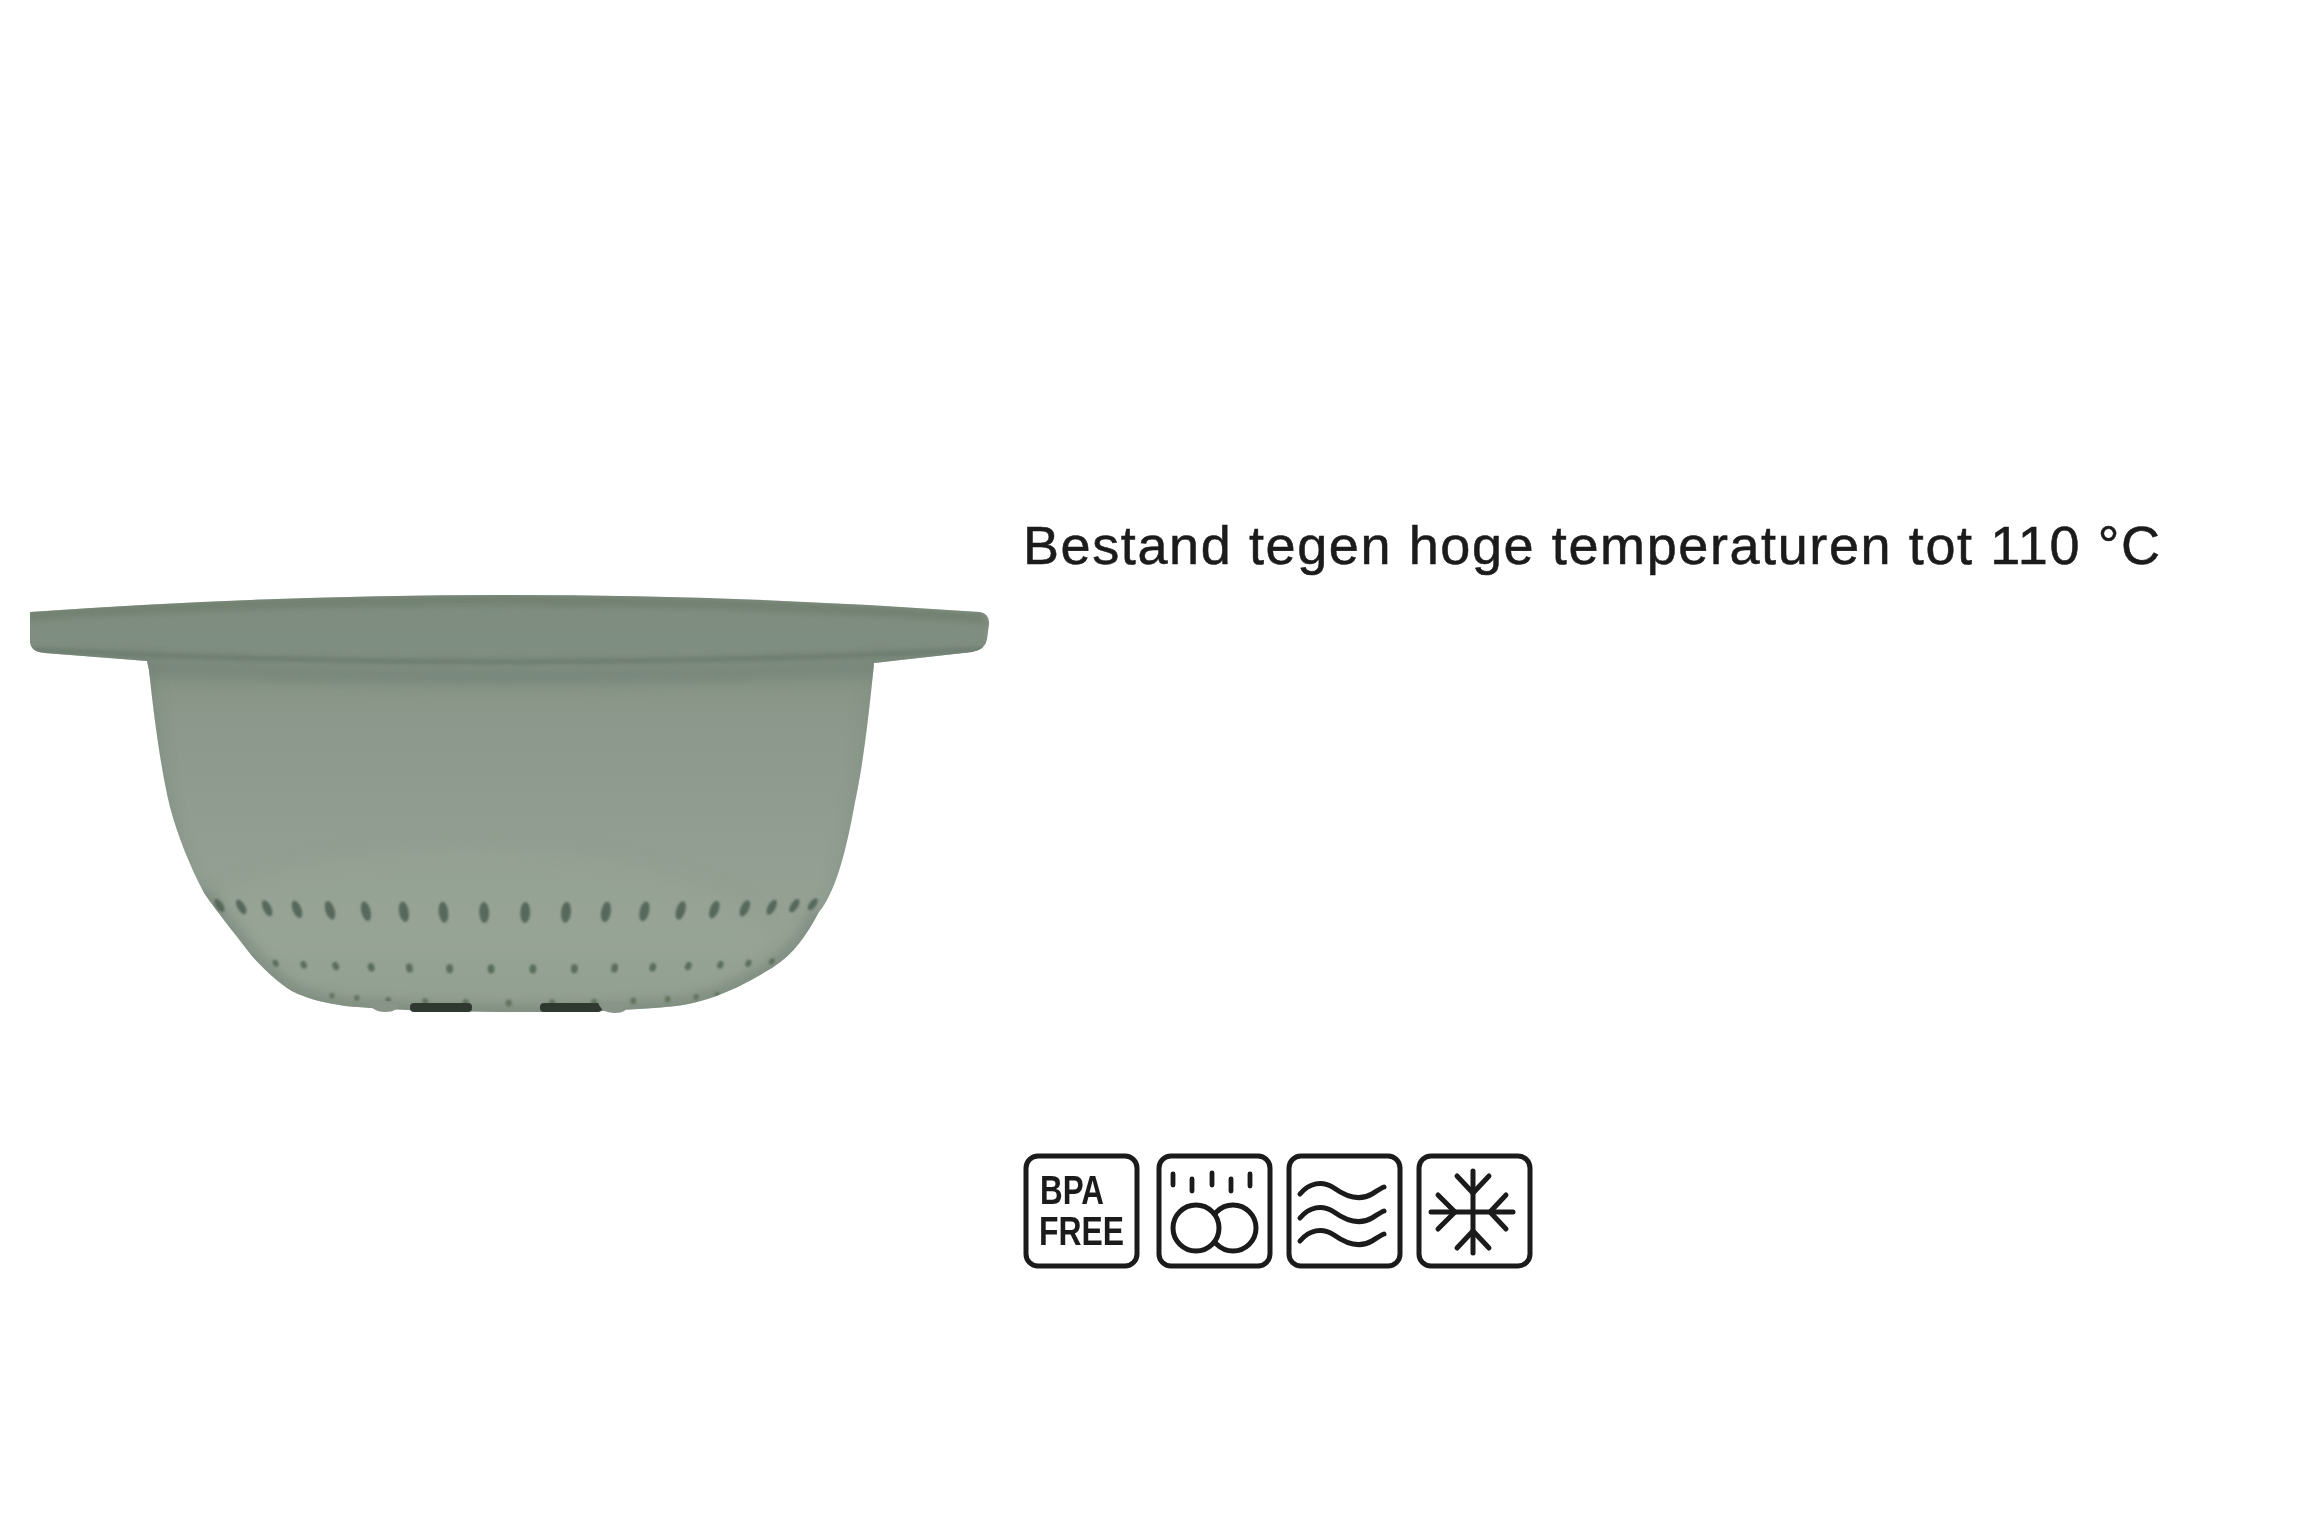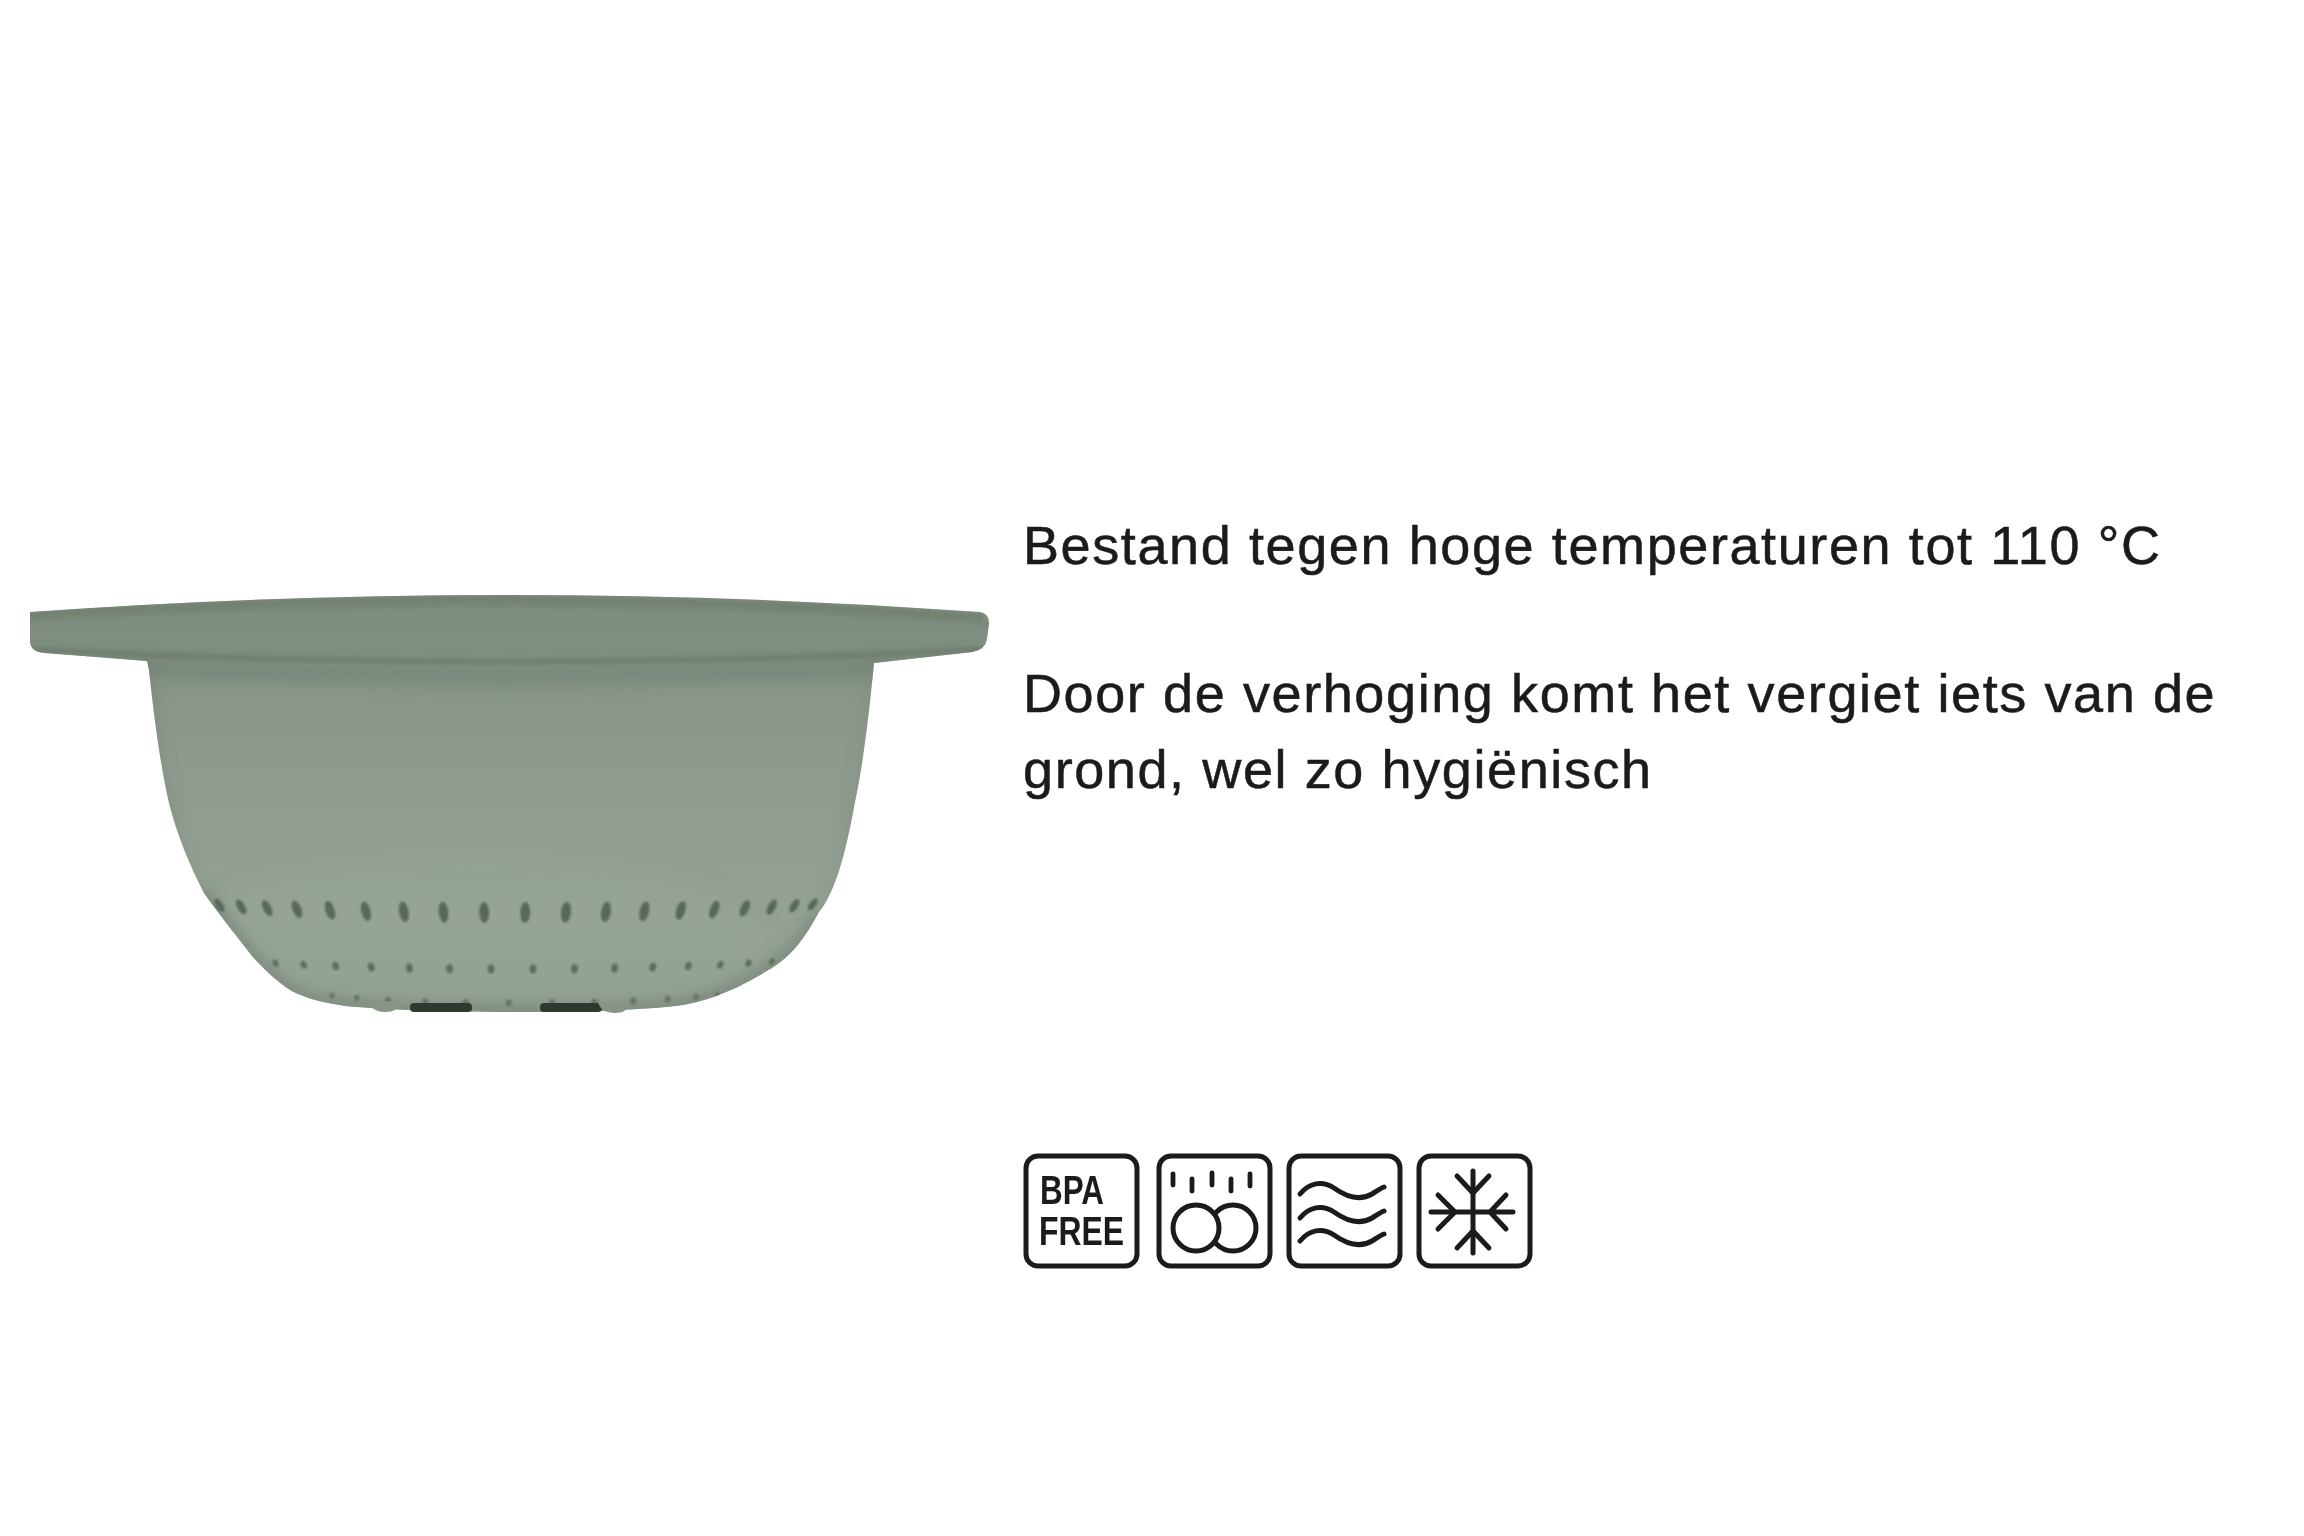--- a/index.html
+++ b/index.html
@@ -168,21 +168,20 @@
   <rect x="540" y="443" width="62" height="9" rx="4" fill="#2f3930"></rect>
   <path d="M 368 440 q 3 12 17 12 q 14 0 15 -10 z" fill="#879487"></path>
   <path d="M 598 442 q 3 11 17 11 q 13 0 14 -10 z" fill="#879487"></path>
 </svg>
 
 <div class="txt">
 
   <p>Bestand tegen hoge temperaturen tot 110 °C</p>
 
 
-  <p>Door de verhoging komt het vergiet iets van de grond, wel zo hygiënisch</p>
 </div>
 
 <svg class="icon" style="left:1023px" width="117" height="116" viewBox="0 0 117 116">
   <rect x="3" y="3" width="111" height="110" rx="12" fill="none" stroke="#1b1b1b" stroke-width="5"></rect>
 
   <text x="17" y="51" font-family="Liberation Sans" font-size="40" font-weight="bold" textLength="64" lengthAdjust="spacingAndGlyphs" fill="#1b1b1b">BPA</text>
   <text x="16" y="92" font-family="Liberation Sans" font-size="40" font-weight="bold" textLength="85" lengthAdjust="spacingAndGlyphs" fill="#1b1b1b">FREE</text>
 </svg>
 
 <svg class="icon" style="left:1156px" width="117" height="116" viewBox="0 0 117 116">

